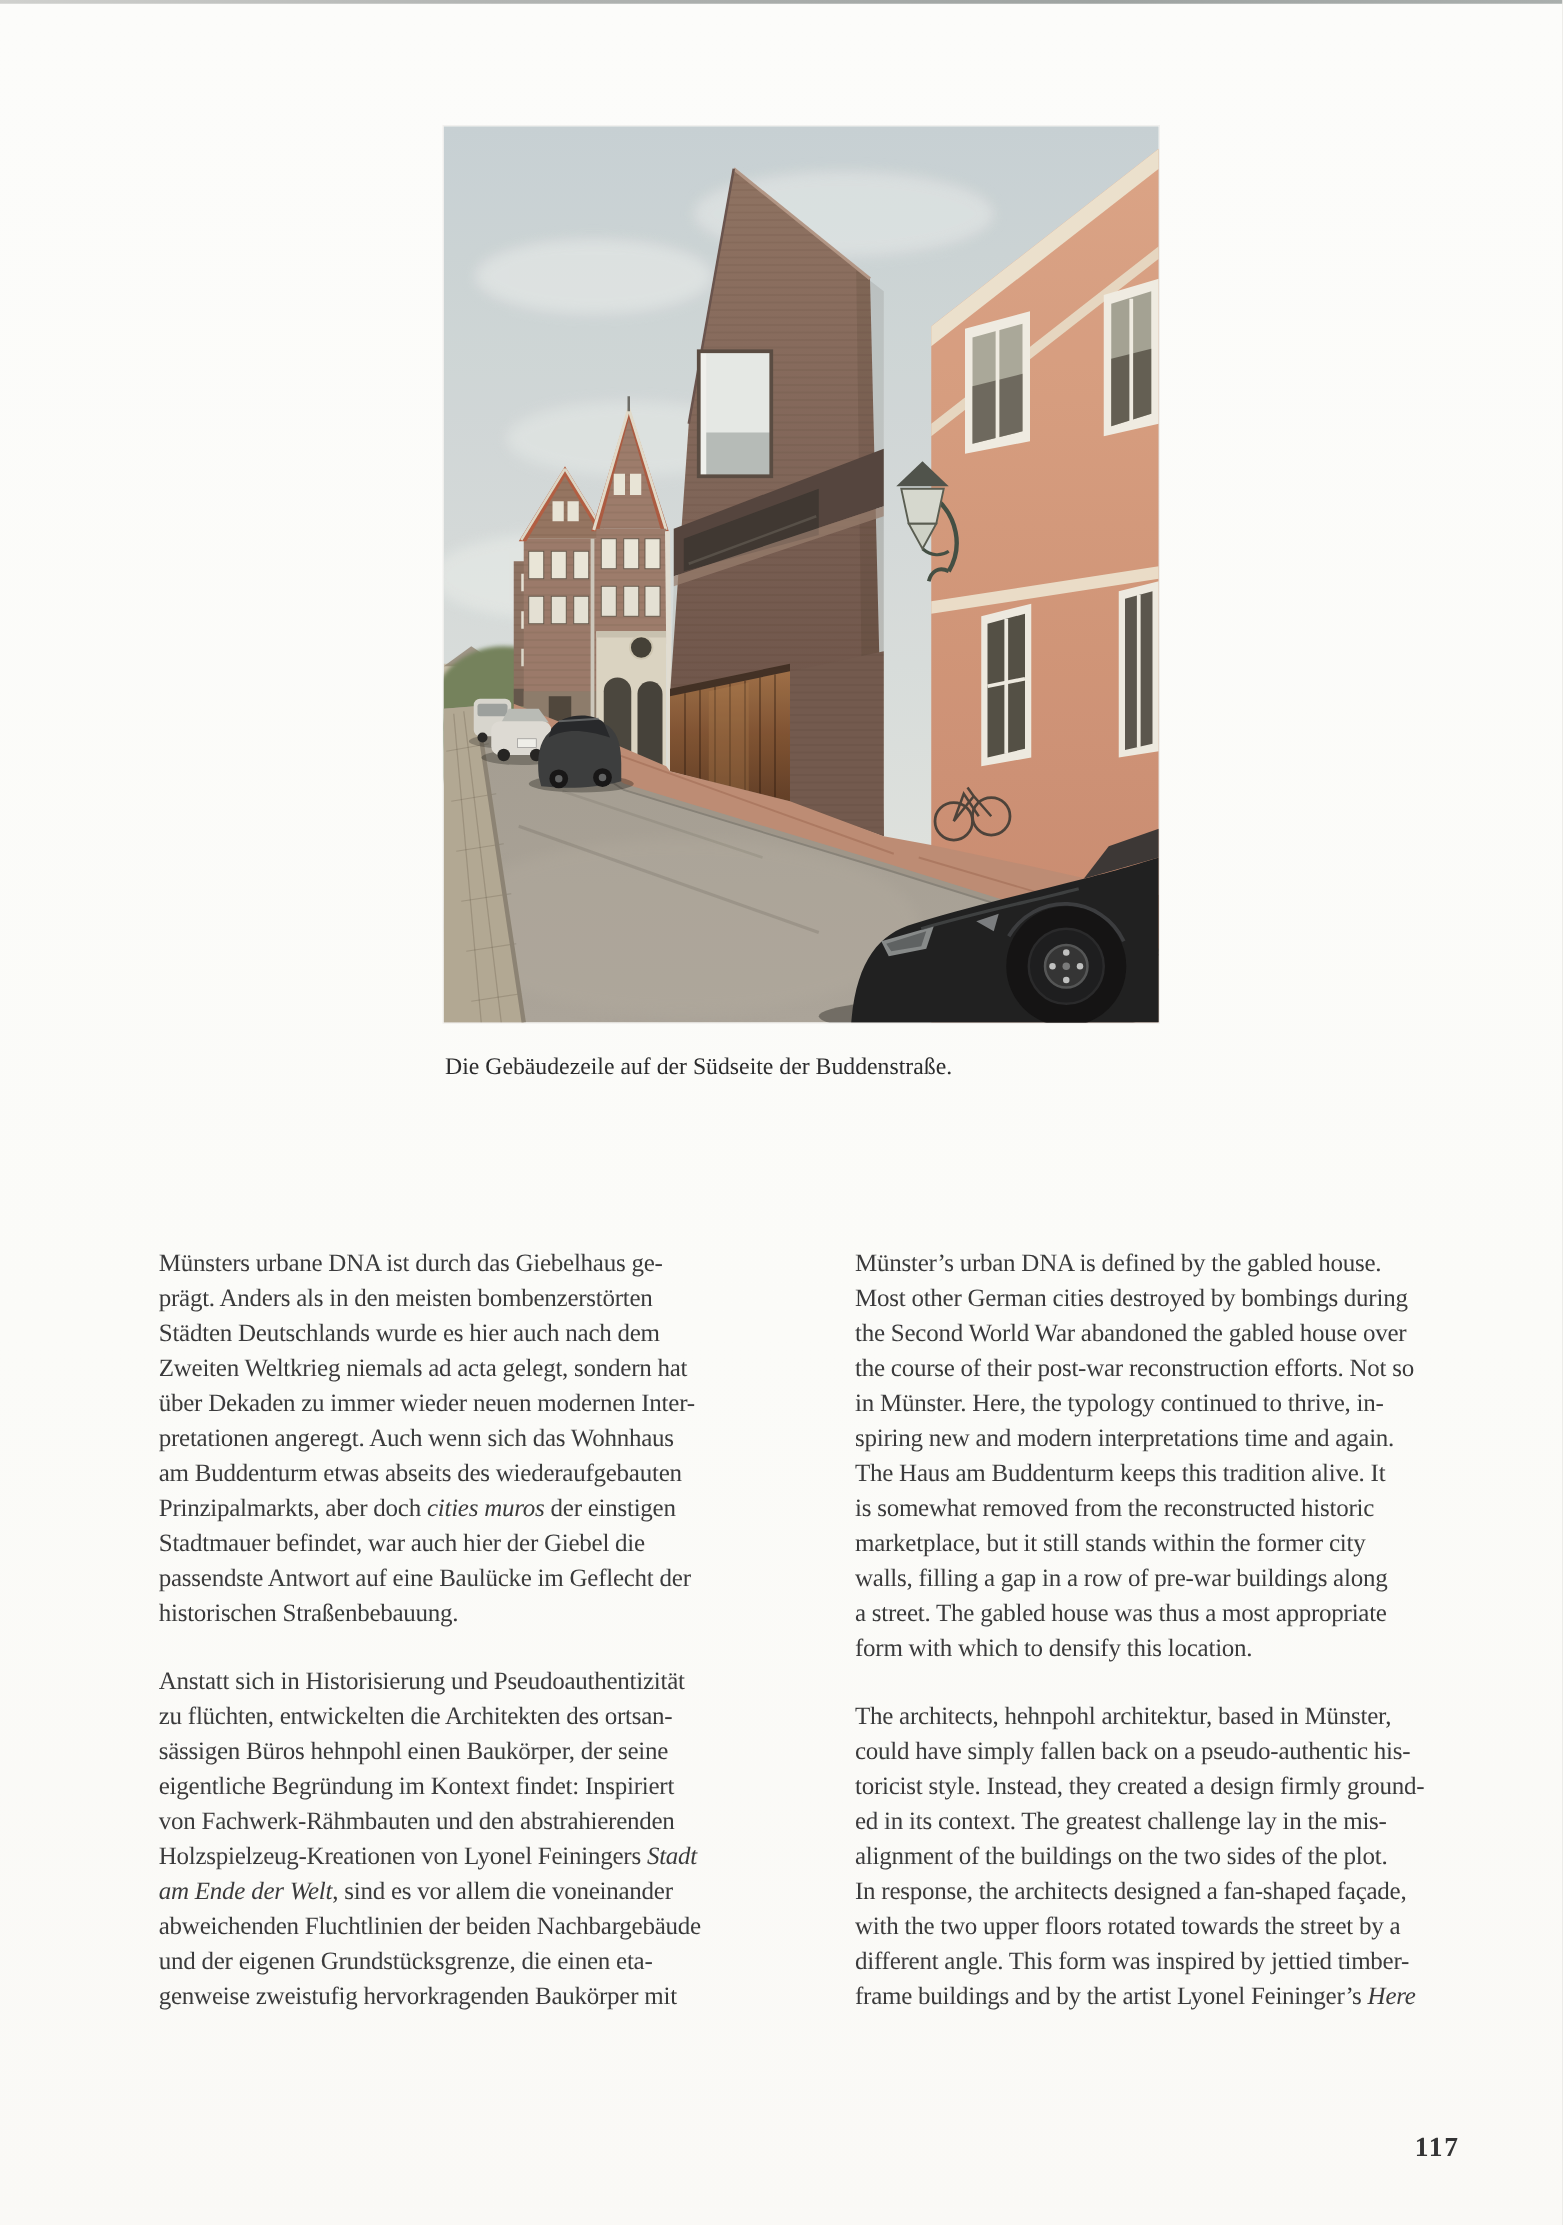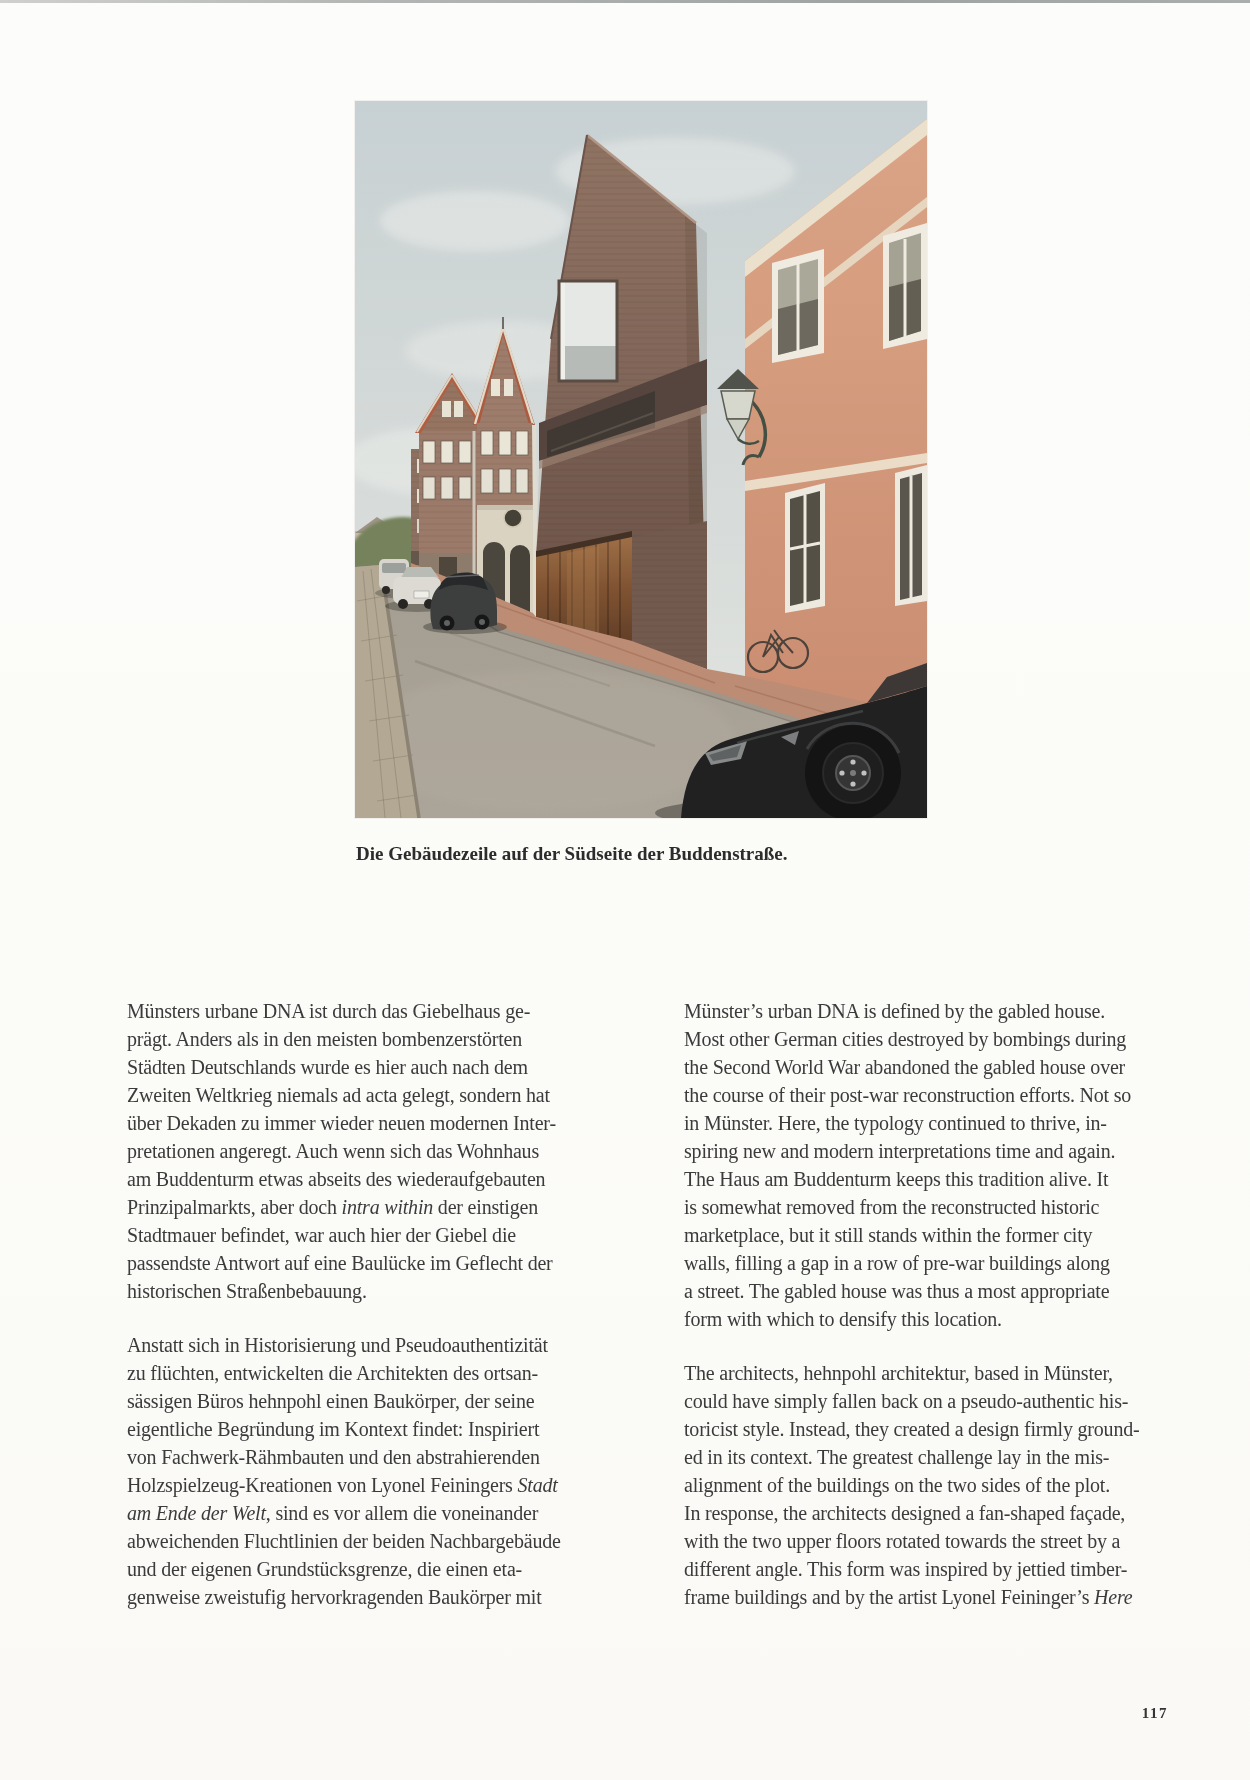--- a/index.html
+++ b/index.html
@@ -9,31 +9,31 @@
     font-family:"Liberation Serif", serif;color:#3a3a3b;overflow:hidden;
   }
   .scan-edge{
     position:absolute;top:0;left:0;right:0;height:3px;
     background:linear-gradient(90deg,#c8c9c6 0%,#a6a9a7 30%,#8e9492 70%,#9ba19f 100%);
     opacity:.85;
   }
   .photo{position:absolute;left:355px;top:101px;width:572px;height:717px;margin:0;box-shadow:0 0 0 1px rgba(60,55,45,.06);}
   .photo svg{display:block;width:100%;height:100%;}
   .caption{position:absolute;left:356px;top:841px;font-size:19px;line-height:26.5px;}
-  .caption .de{color:#2c2c2d;font-weight:bold;}
+  .caption .de{color:#2c2c2d;font-weight:normal;}
   .caption .en{color:#565658;}
   .col{position:absolute;top:997px;font-size:20px;line-height:28px;letter-spacing:-0.2px;color:#3b3b3c;}
   .col p{margin:0;white-space:pre-line;}
   .col p + p{margin-top:26px;}
   .col em{font-style:italic;}
   .col-de{left:127px;width:545px;}
   .col-en{left:684px;width:565px;}
   .folio{
     position:absolute;left:1058px;top:1705px;width:110px;text-align:right;
-    font-size:15px;font-weight:bold;color:#343435;letter-spacing:1.5px;
+    font-size:22px;font-weight:bold;color:#343435;letter-spacing:1.5px;
   }
 </style>
 </head>
 <body>
 
 <div class="page">
   <div class="scan-edge"></div>
 
   <figure class="photo">
     <svg viewBox="0 0 572 717" preserveAspectRatio="none">
@@ -289,21 +289,21 @@
   </div>
 
   <div class="col col-de">
       <p><span>Münsters urbane DNA ist durch das Giebelhaus ge-
 prägt. Anders als in den meisten bombenzerstörten
 Städten Deutschlands wurde es hier auch nach dem
 Zweiten Weltkrieg niemals ad acta gelegt, sondern hat
 über Dekaden zu immer wieder neuen modernen Inter-
 pretationen angeregt. Auch wenn sich das Wohnhaus
 am Buddenturm etwas abseits des wiederaufgebauten
-Prinzipalmarkts, aber doch </span><em>intra within</em><span> der einstigen
+Prinzipalmarkts, aber doch </span><em>cities muros</em><span> der einstigen
 Stadtmauer befindet, war auch hier der Giebel die
 passendste Antwort auf eine Baulücke im Geflecht der
 historischen Straßenbebauung.</span></p>
       <p><span>Anstatt sich in Historisierung und Pseudoauthentizität
 zu flüchten, entwickelten die Architekten des ortsan-
 sässigen Büros hehnpohl einen Baukörper, der seine
 eigentliche Begründung im Kontext findet: Inspiriert
 von Fachwerk-Rähmbauten und den abstrahierenden
 Holzspielzeug-Kreationen von Lyonel Feiningers </span><em>Stadt
 am Ende der Welt</em><span>, sind es vor allem die voneinander

